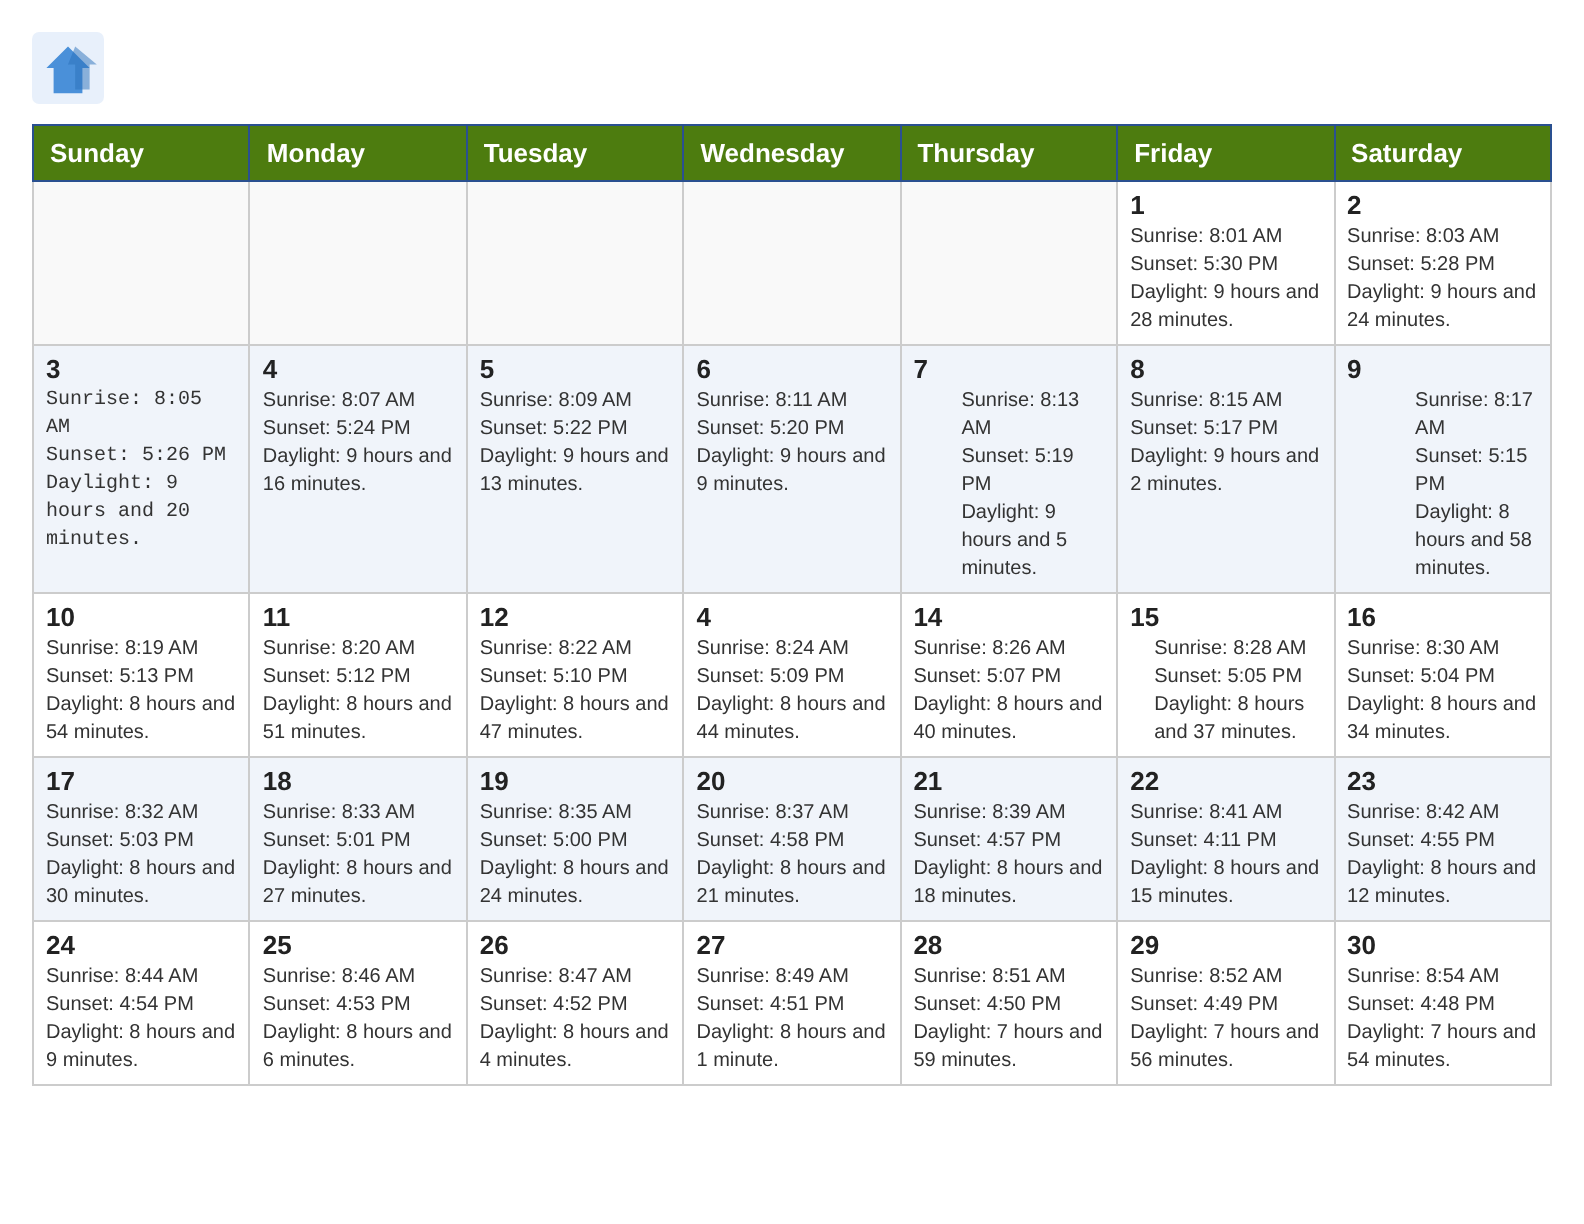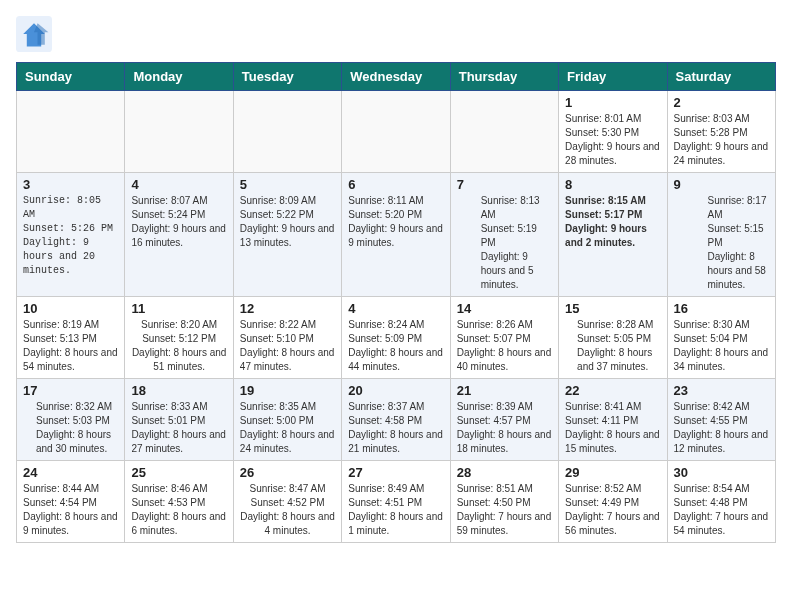--- a/index.html
+++ b/index.html
@@ -44,21 +44,21 @@
     }
     .location {
       font-size: 16px;
       color: #555;
     }
     .calendar {
       width: 100%;
       border-collapse: collapse;
     }
     .calendar th {
-      background: #0f766e;
+      background: #4d7c0f;
       color: #fff;
       text-align: left;
       padding: 6px 8px;
       font-size: 13px;
       font-weight: bold;
       border: 1px solid #2a5090;
     }
     .calendar td {
       vertical-align: top;
       border: 1px solid #ccc;
@@ -170,41 +170,41 @@
 Daylight: 9 hours and 9 minutes.</div>
         </td>
         <td>
           <span class="day-number">7</span>
           <div class="day-info" style="white-space: pre-line; margin-left: 24px;">Sunrise: 8:13 AM
 Sunset: 5:19 PM
 Daylight: 9 hours and 5 minutes.</div>
         </td>
         <td>
           <span class="day-number">8</span>
-          <div class="day-info" style="white-space: pre-line; font-weight: bold;">Sunrise: 8:15 AM
+          <div class="day-info" style="white-space: pre-line;">Sunrise: 8:15 AM
 Sunset: 5:17 PM
 Daylight: 9 hours and 2 minutes.</div>
         </td>
         <td>
           <span class="day-number">9</span>
           <div class="day-info" style="white-space: pre-line; margin-left: 34px;">Sunrise: 8:17 AM
 Sunset: 5:15 PM
 Daylight: 8 hours and 58 minutes.</div>
         </td>
       </tr>
       <tr>
         <td>
           <span class="day-number">10</span>
           <div class="day-info" style="white-space: pre-line;">Sunrise: 8:19 AM
 Sunset: 5:13 PM
 Daylight: 8 hours and 54 minutes.</div>
         </td>
         <td>
           <span class="day-number">11</span>
-          <div class="day-info" style="white-space: pre-line; text-align: center;">Sunrise: 8:20 AM
+          <div class="day-info" style="white-space: pre-line;">Sunrise: 8:20 AM
 Sunset: 5:12 PM
 Daylight: 8 hours and 51 minutes.</div>
         </td>
         <td>
           <span class="day-number">12</span>
           <div class="day-info" style="white-space: pre-line;">Sunrise: 8:22 AM
 Sunset: 5:10 PM
 Daylight: 8 hours and 47 minutes.</div>
         </td>
         <td>
@@ -228,21 +228,21 @@
         <td>
           <span class="day-number">16</span>
           <div class="day-info" style="white-space: pre-line;">Sunrise: 8:30 AM
 Sunset: 5:04 PM
 Daylight: 8 hours and 34 minutes.</div>
         </td>
       </tr>
       <tr>
         <td>
           <span class="day-number">17</span>
-          <div class="day-info" style="white-space: pre-line; margin-left: 13px;">Sunrise: 8:32 AM
+          <div class="day-info" style="white-space: pre-line;">Sunrise: 8:32 AM
 Sunset: 5:03 PM
 Daylight: 8 hours and 30 minutes.</div>
         </td>
         <td>
           <span class="day-number">18</span>
           <div class="day-info" style="white-space: pre-line;">Sunrise: 8:33 AM
 Sunset: 5:01 PM
 Daylight: 8 hours and 27 minutes.</div>
         </td>
         <td>
@@ -284,21 +284,21 @@
 Daylight: 8 hours and 9 minutes.</div>
         </td>
         <td>
           <span class="day-number">25</span>
           <div class="day-info" style="white-space: pre-line;">Sunrise: 8:46 AM
 Sunset: 4:53 PM
 Daylight: 8 hours and 6 minutes.</div>
         </td>
         <td>
           <span class="day-number">26</span>
-          <div class="day-info" style="white-space: pre-line; text-align: center;">Sunrise: 8:47 AM
+          <div class="day-info" style="white-space: pre-line;">Sunrise: 8:47 AM
 Sunset: 4:52 PM
 Daylight: 8 hours and 4 minutes.</div>
         </td>
         <td>
           <span class="day-number">27</span>
           <div class="day-info" style="white-space: pre-line;">Sunrise: 8:49 AM
 Sunset: 4:51 PM
 Daylight: 8 hours and 1 minute.</div>
         </td>
         <td>

